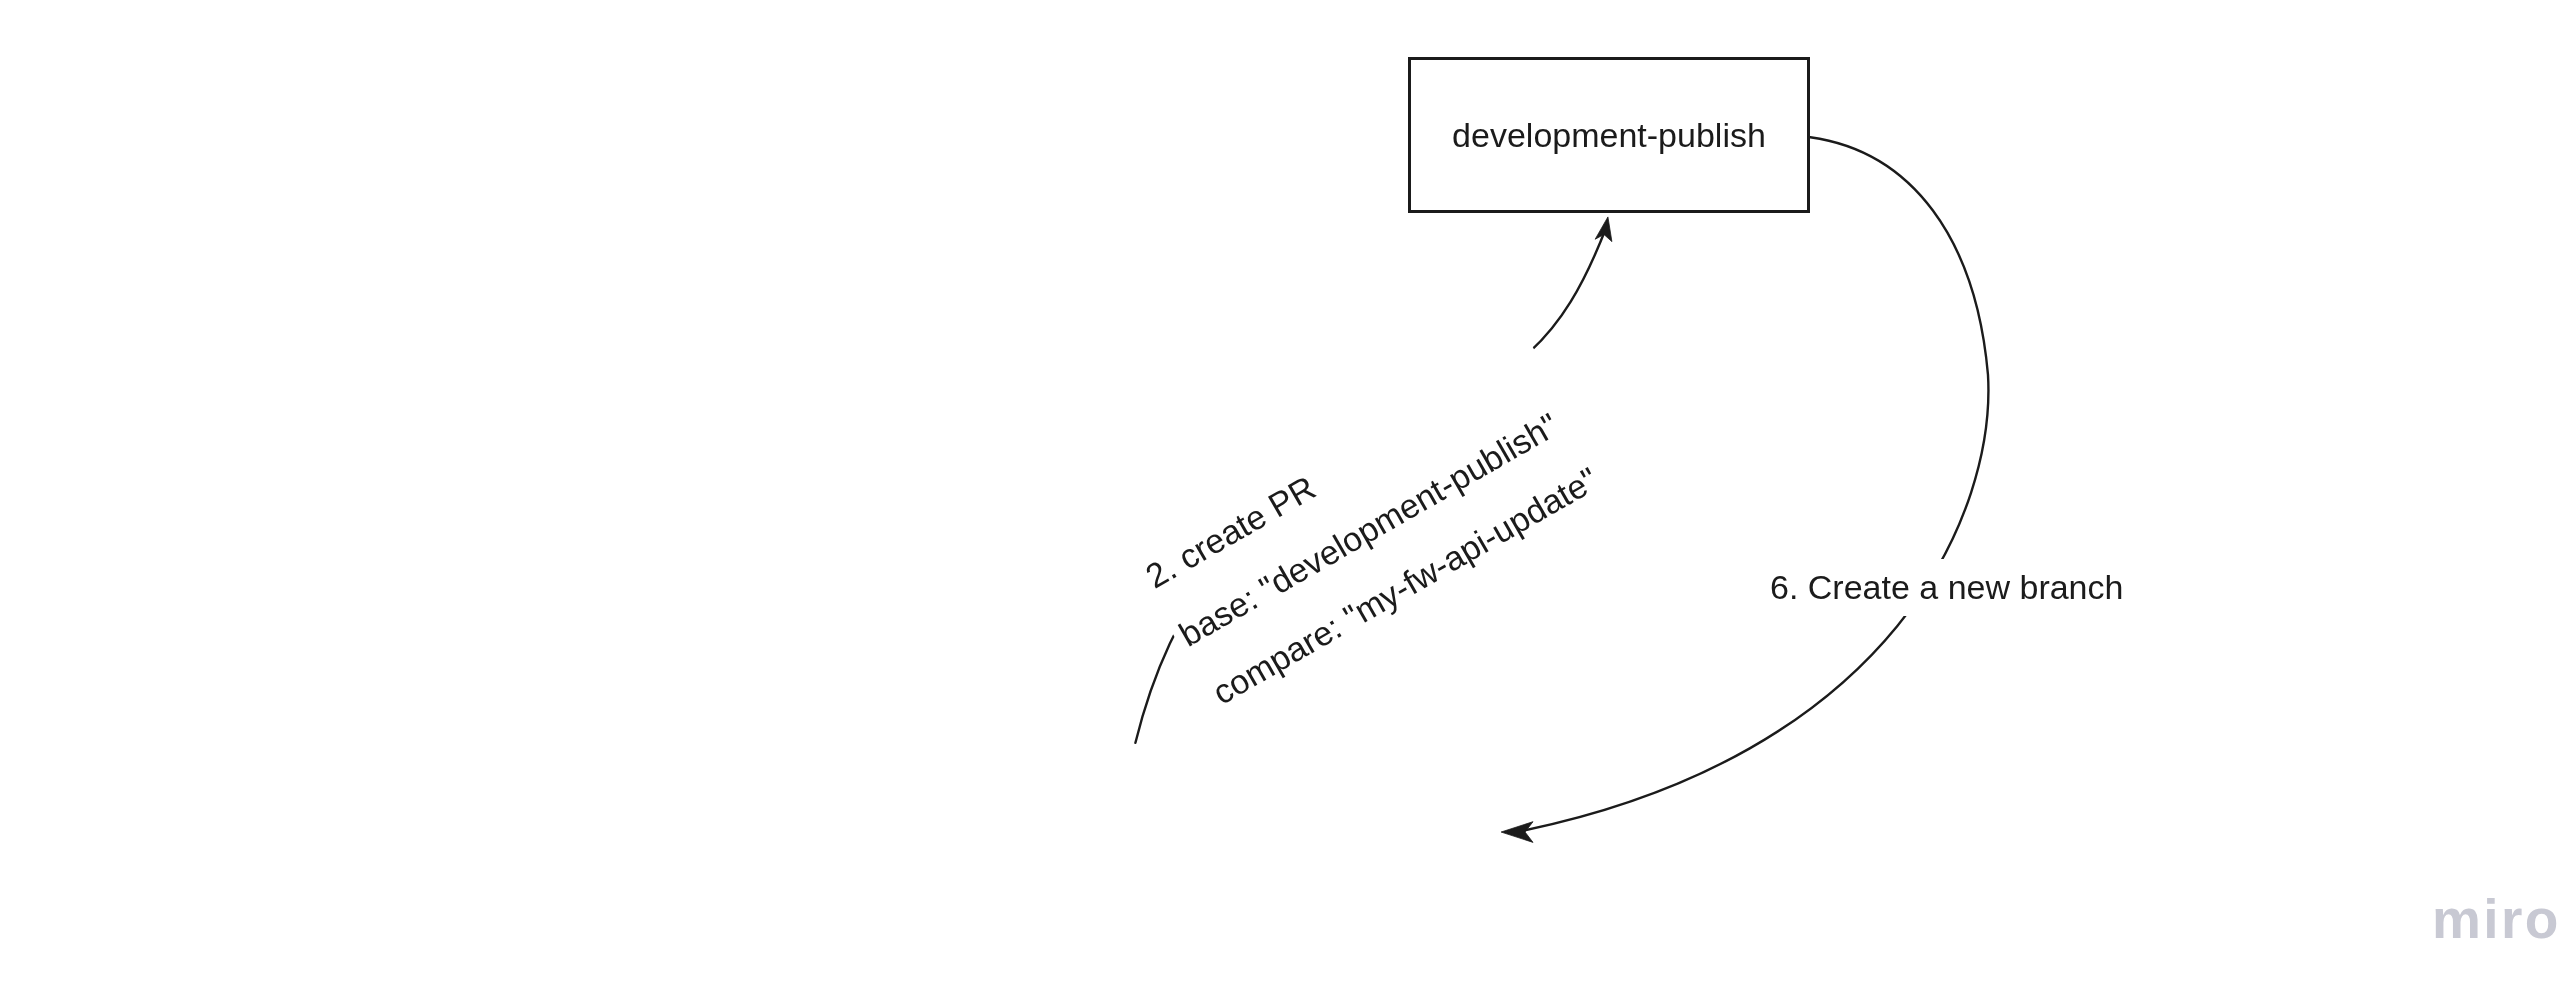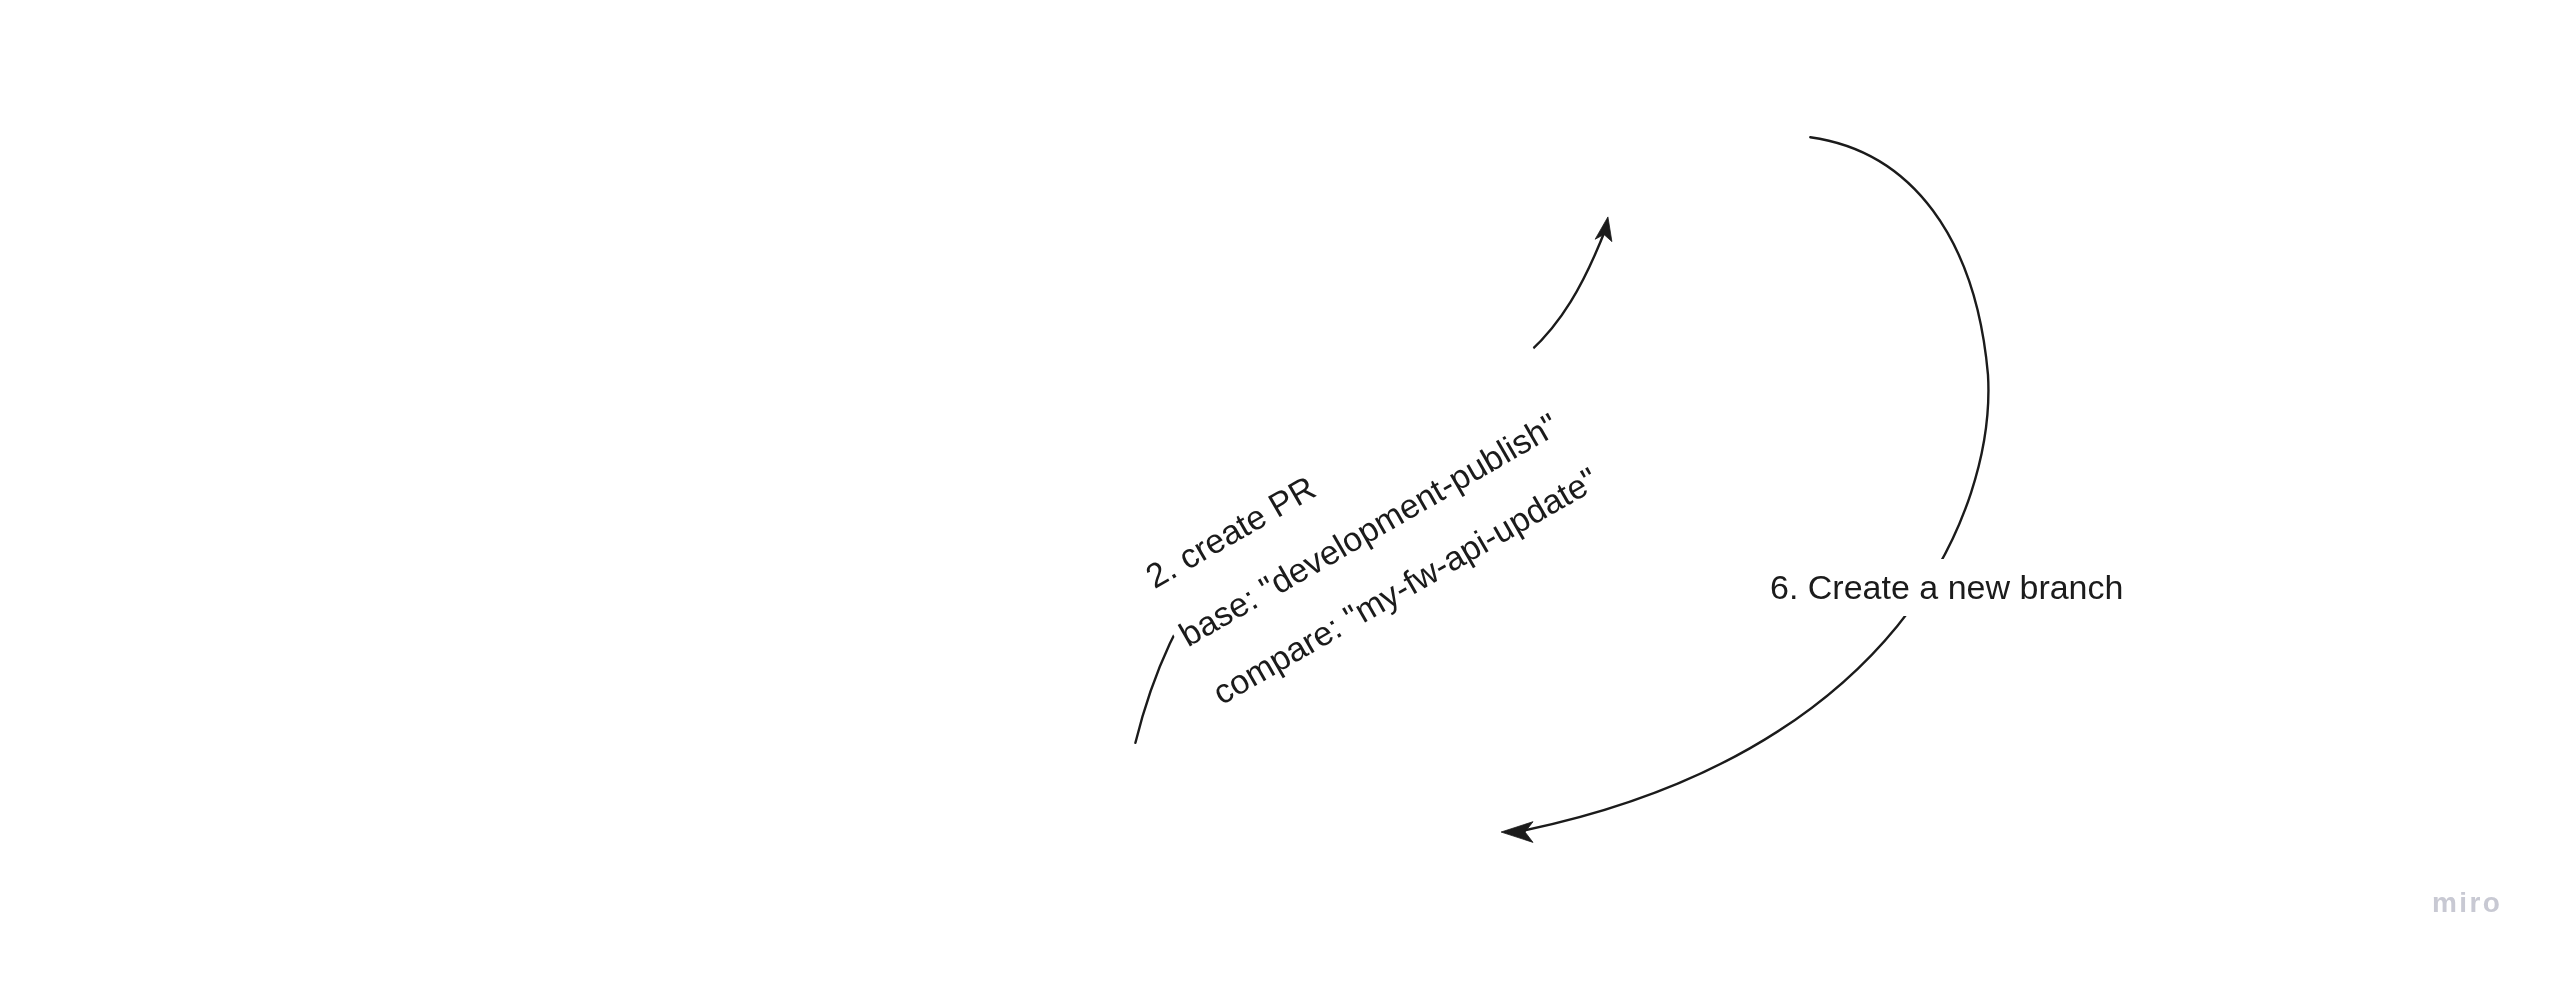--- a/index.html
+++ b/index.html
@@ -70,21 +70,21 @@
     transform-origin: 0 0;
     text-align: left;
   }
   .label-rotated div {
     white-space: nowrap;
   }
   .watermark {
     position: absolute;
     left: 2432px;
     top: 887px;
-    font-size: 28px;
+    font-size: 55px;
     font-weight: 700;
     letter-spacing: 2.4px;
     color: var(--watermark, #c8c9d3);
     user-select: none;
   }
 </style>
 </head>
 <body>
 
 <div class="board">
@@ -96,20 +96,23 @@
       <polygon class="head" points="1884,1044 1924,1031 1914,1044 1924,1057"></polygon>
     </g>
 
     <g>
       <path class="wire" d="M 1425 932 C 1470 750 1560 640 1725 555 C 1890 470 1950 455 2016 285"></path>
       <polygon class="head" points="2018,272 2023,303 2013,294 2002,300"></polygon>
     </g>
   </svg>
 
 
+  <div class="shape" style="left:1408px; top:57px; width:402px; height:156px;">
+    <span class="shape-label">development-publish</span>
+  </div>
 
 
   <div class="connector-label label-straight" style="left:1759px; top:559px;">6. Create a new branch</div>
 
   <div class="connector-label label-rotated" style="left:1125px; top:551px;">
     <div>2. create PR</div>
     <div>base: "development-publish"</div>
     <div>compare: "my-fw-api-update"</div>
   </div>
 

